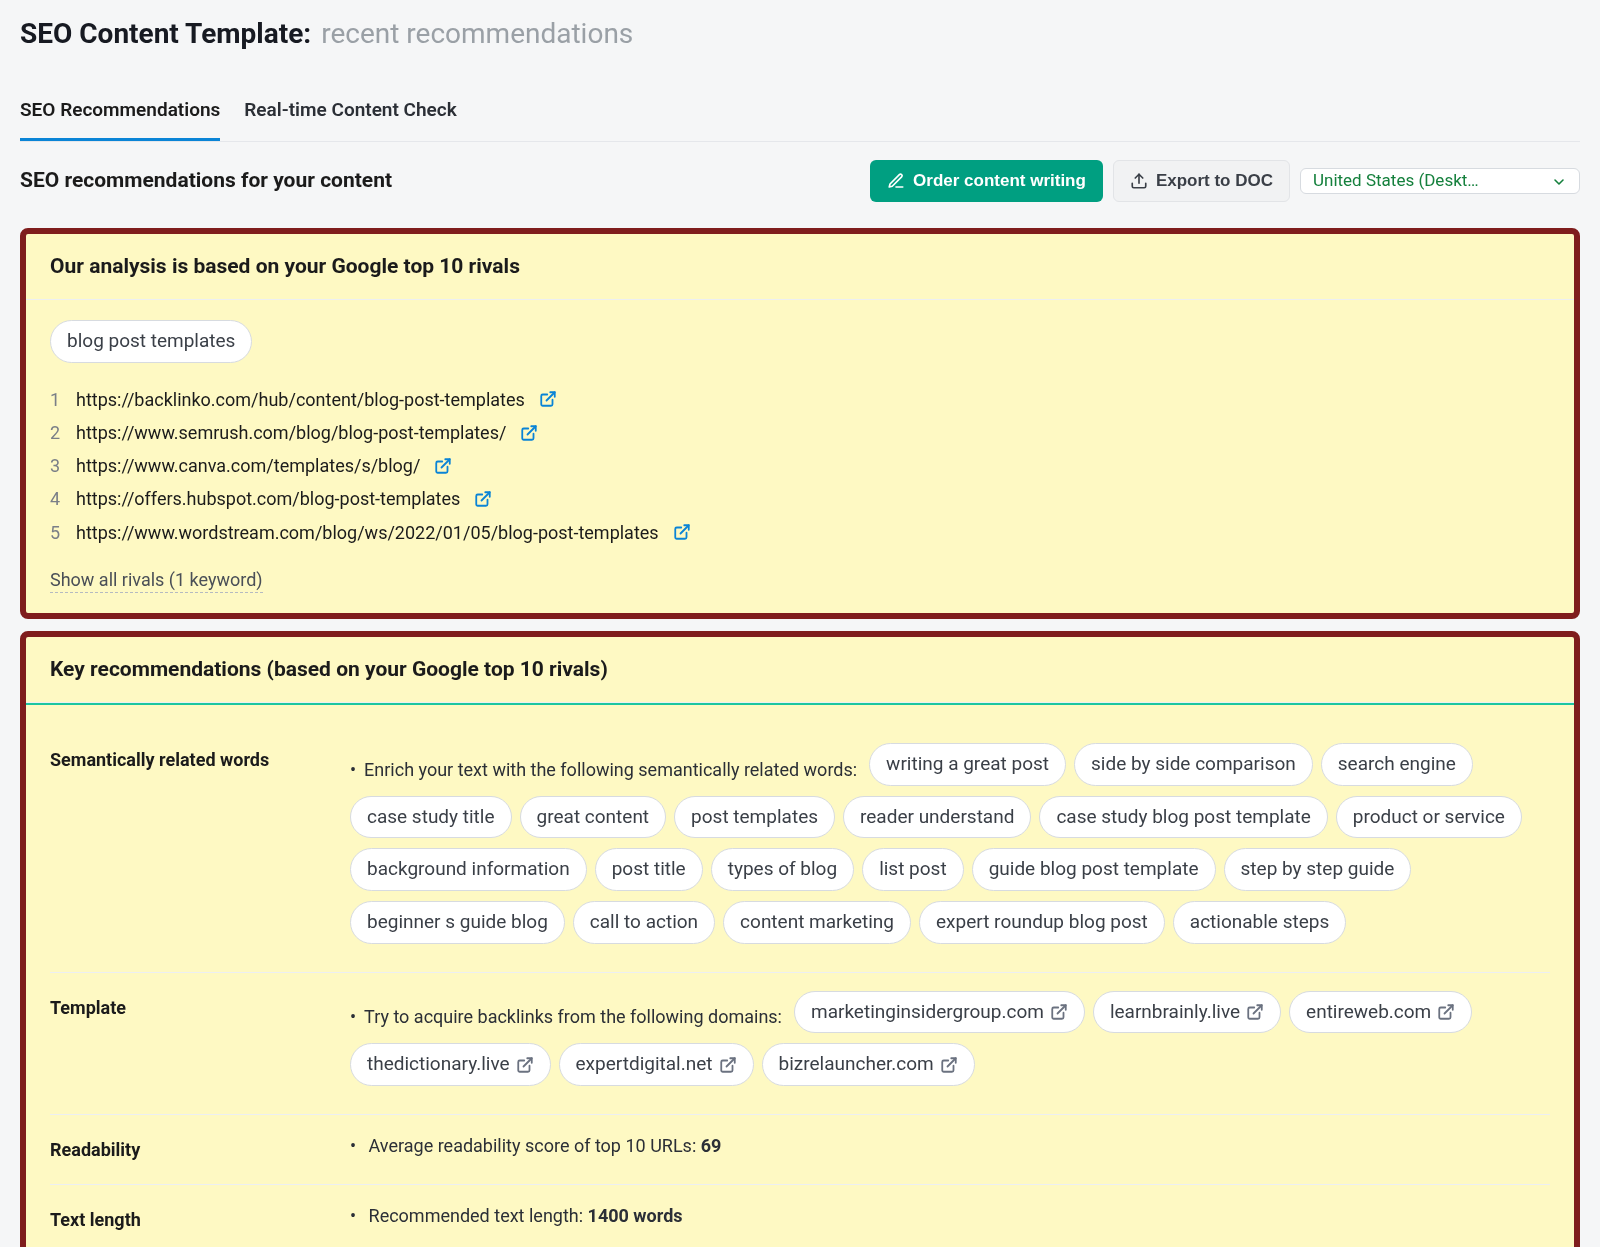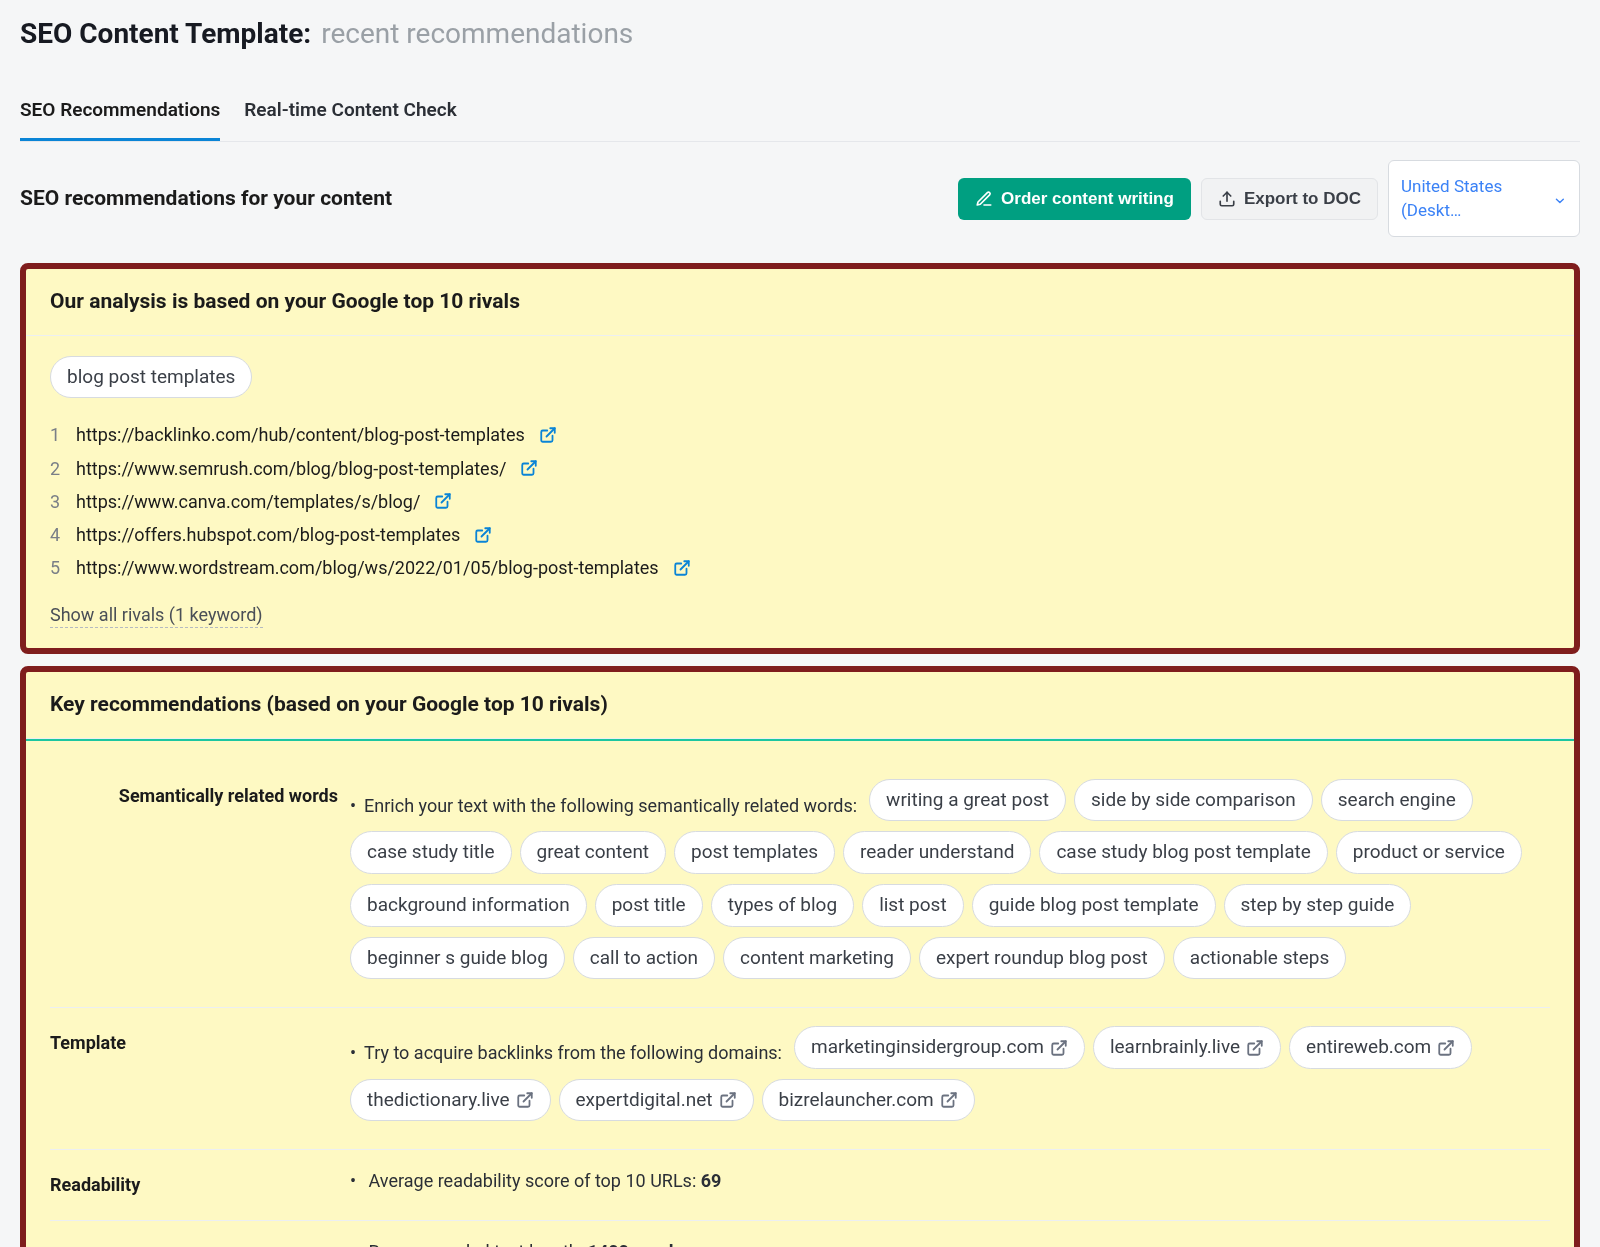--- a/index.html
+++ b/index.html
@@ -27,21 +27,21 @@
     display: inline-flex; align-items: center; gap: 8px;
     padding: 10px 16px; font-size: 17px; font-weight: 600;
     border-radius: 6px; border: 1px solid transparent; cursor: pointer;
     white-space: nowrap;
   }
   .btn-primary { background: #009f81; color: #fff; }
   .btn-secondary { background: #f1f2f3; color: #3a3f47; border-color: #e2e4e7; }
   .select {
     display: inline-flex; align-items: center; justify-content: space-between; gap: 10px;
     background: #fff; border: 1px solid #d7dbe0; border-radius: 6px;
-    padding: 14px 12px; width: 192px; font-size: 17px; color: #3b82f6; cursor: pointer;
+    padding: 0 12px; width: 280px; font-size: 17px; color: #15803d; cursor: pointer;
   }
   .card {
     background: #fef9c3; border: 6px solid #7f1d1d; border-radius: 8px;
     margin-top: 12px; overflow: hidden;
   }
   .card-header {
     padding: 18px 24px; font-size: 21px; font-weight: 700;
     border-bottom: 1px solid #eceff2;
   }
   .card-body { padding: 20px 24px; }
@@ -56,21 +56,21 @@
   .rival-num { color: #7a7f87; width: 12px; text-align: left; }
   .rival-link { color: #1b1b1b; }
   .ext-icon { color: #0a84d6; display:inline-flex; }
   .show-all {
     display: inline-block; margin-top: 18px; color: #4a4f57;
     border-bottom: 1px dashed #b5bac1; font-size: 18px; cursor: pointer;
   }
   .green-accent { border-top: 2px solid #1cc6a0; }
   .recs-table { width: 100%; }
   .rec-row { display: flex; border-top: 1px solid #eceff2; }
-  .rec-row:first-child { border-top: none; text-align: right; }
+  .rec-row:first-child { border-top: none; }
   .rec-label { width: 300px; flex: 0 0 300px; padding: 22px 12px 22px 0; font-size: 18px; font-weight: 700; color: #1b1b1b; }
   .rec-body { flex: 1; padding: 18px 0 18px 0; font-size: 18px; color: #2b2f36; }
   .rec-body .lead { display: inline; }
   .strong-num { font-weight: 700; }
   .rec-body p { margin-bottom: 2px; }
   .chips-wrap { display: flex; flex-wrap: wrap; align-items: center; }
   .icon-svg { width: 18px; height: 18px; display: inline-block; }
   .icon-svg-sm { width: 16px; height: 16px; display: inline-block; }
   .bullet::before { content: "•"; margin-right: 8px; color: #2b2f36; }
 </style>

